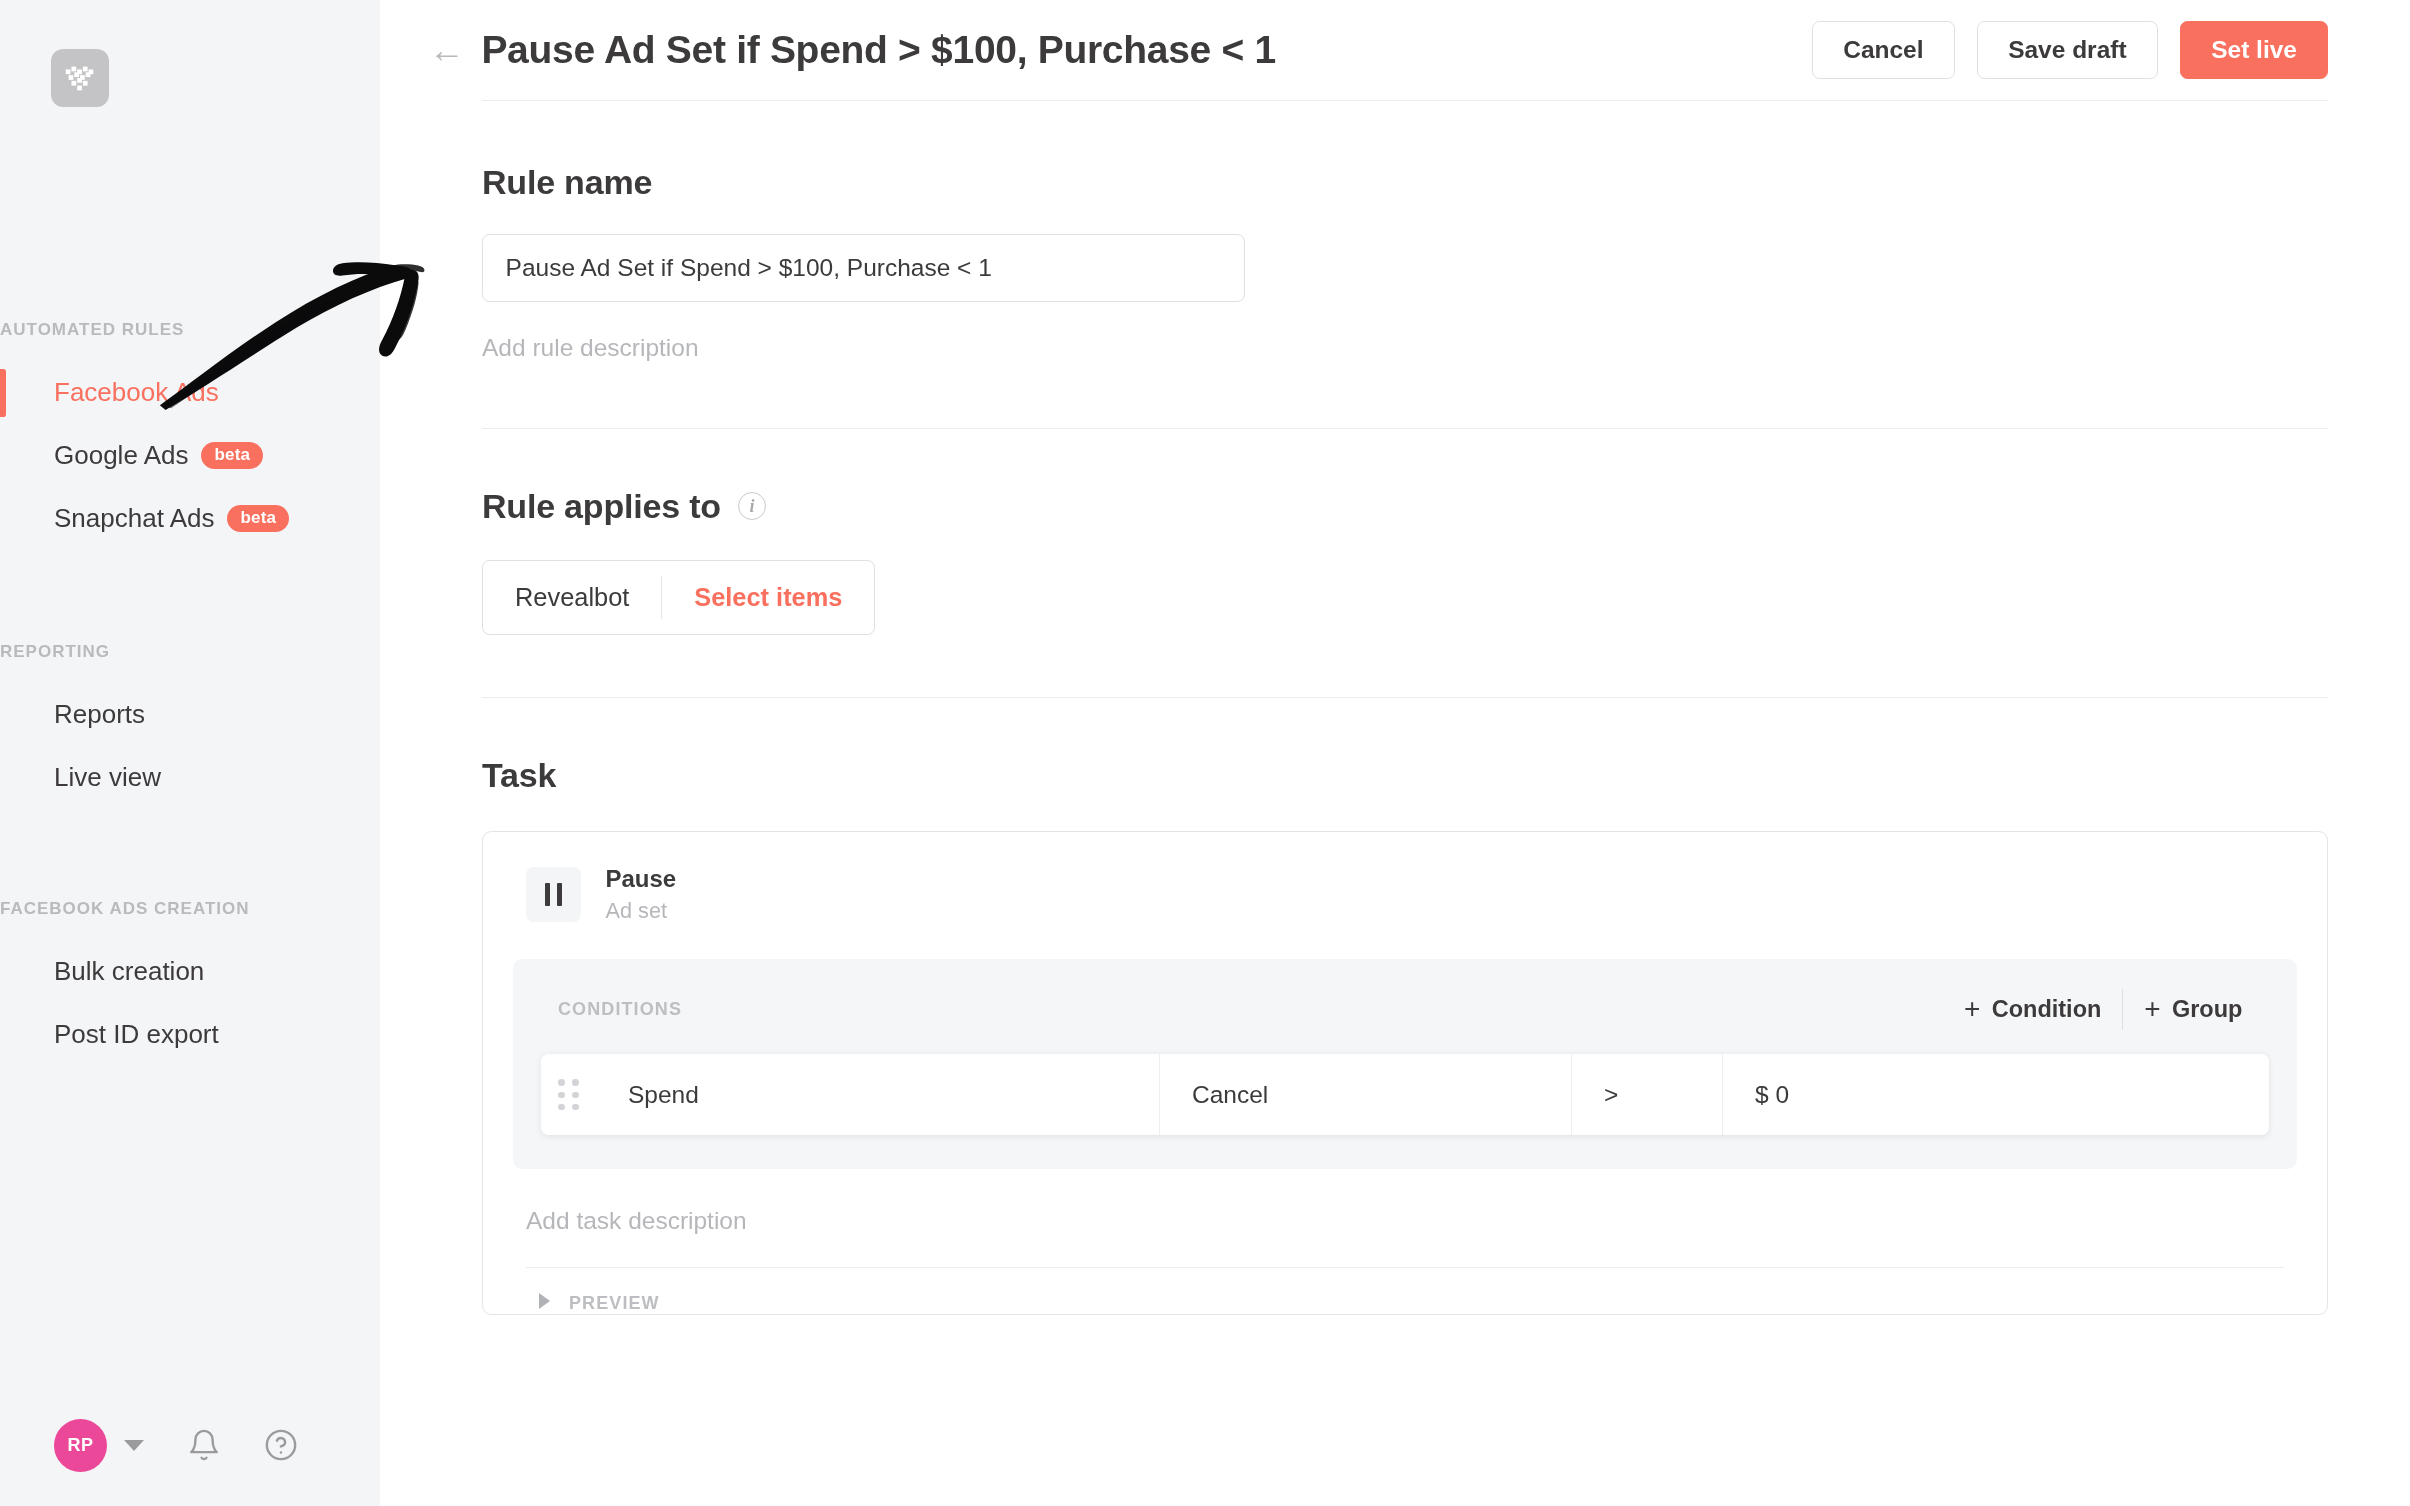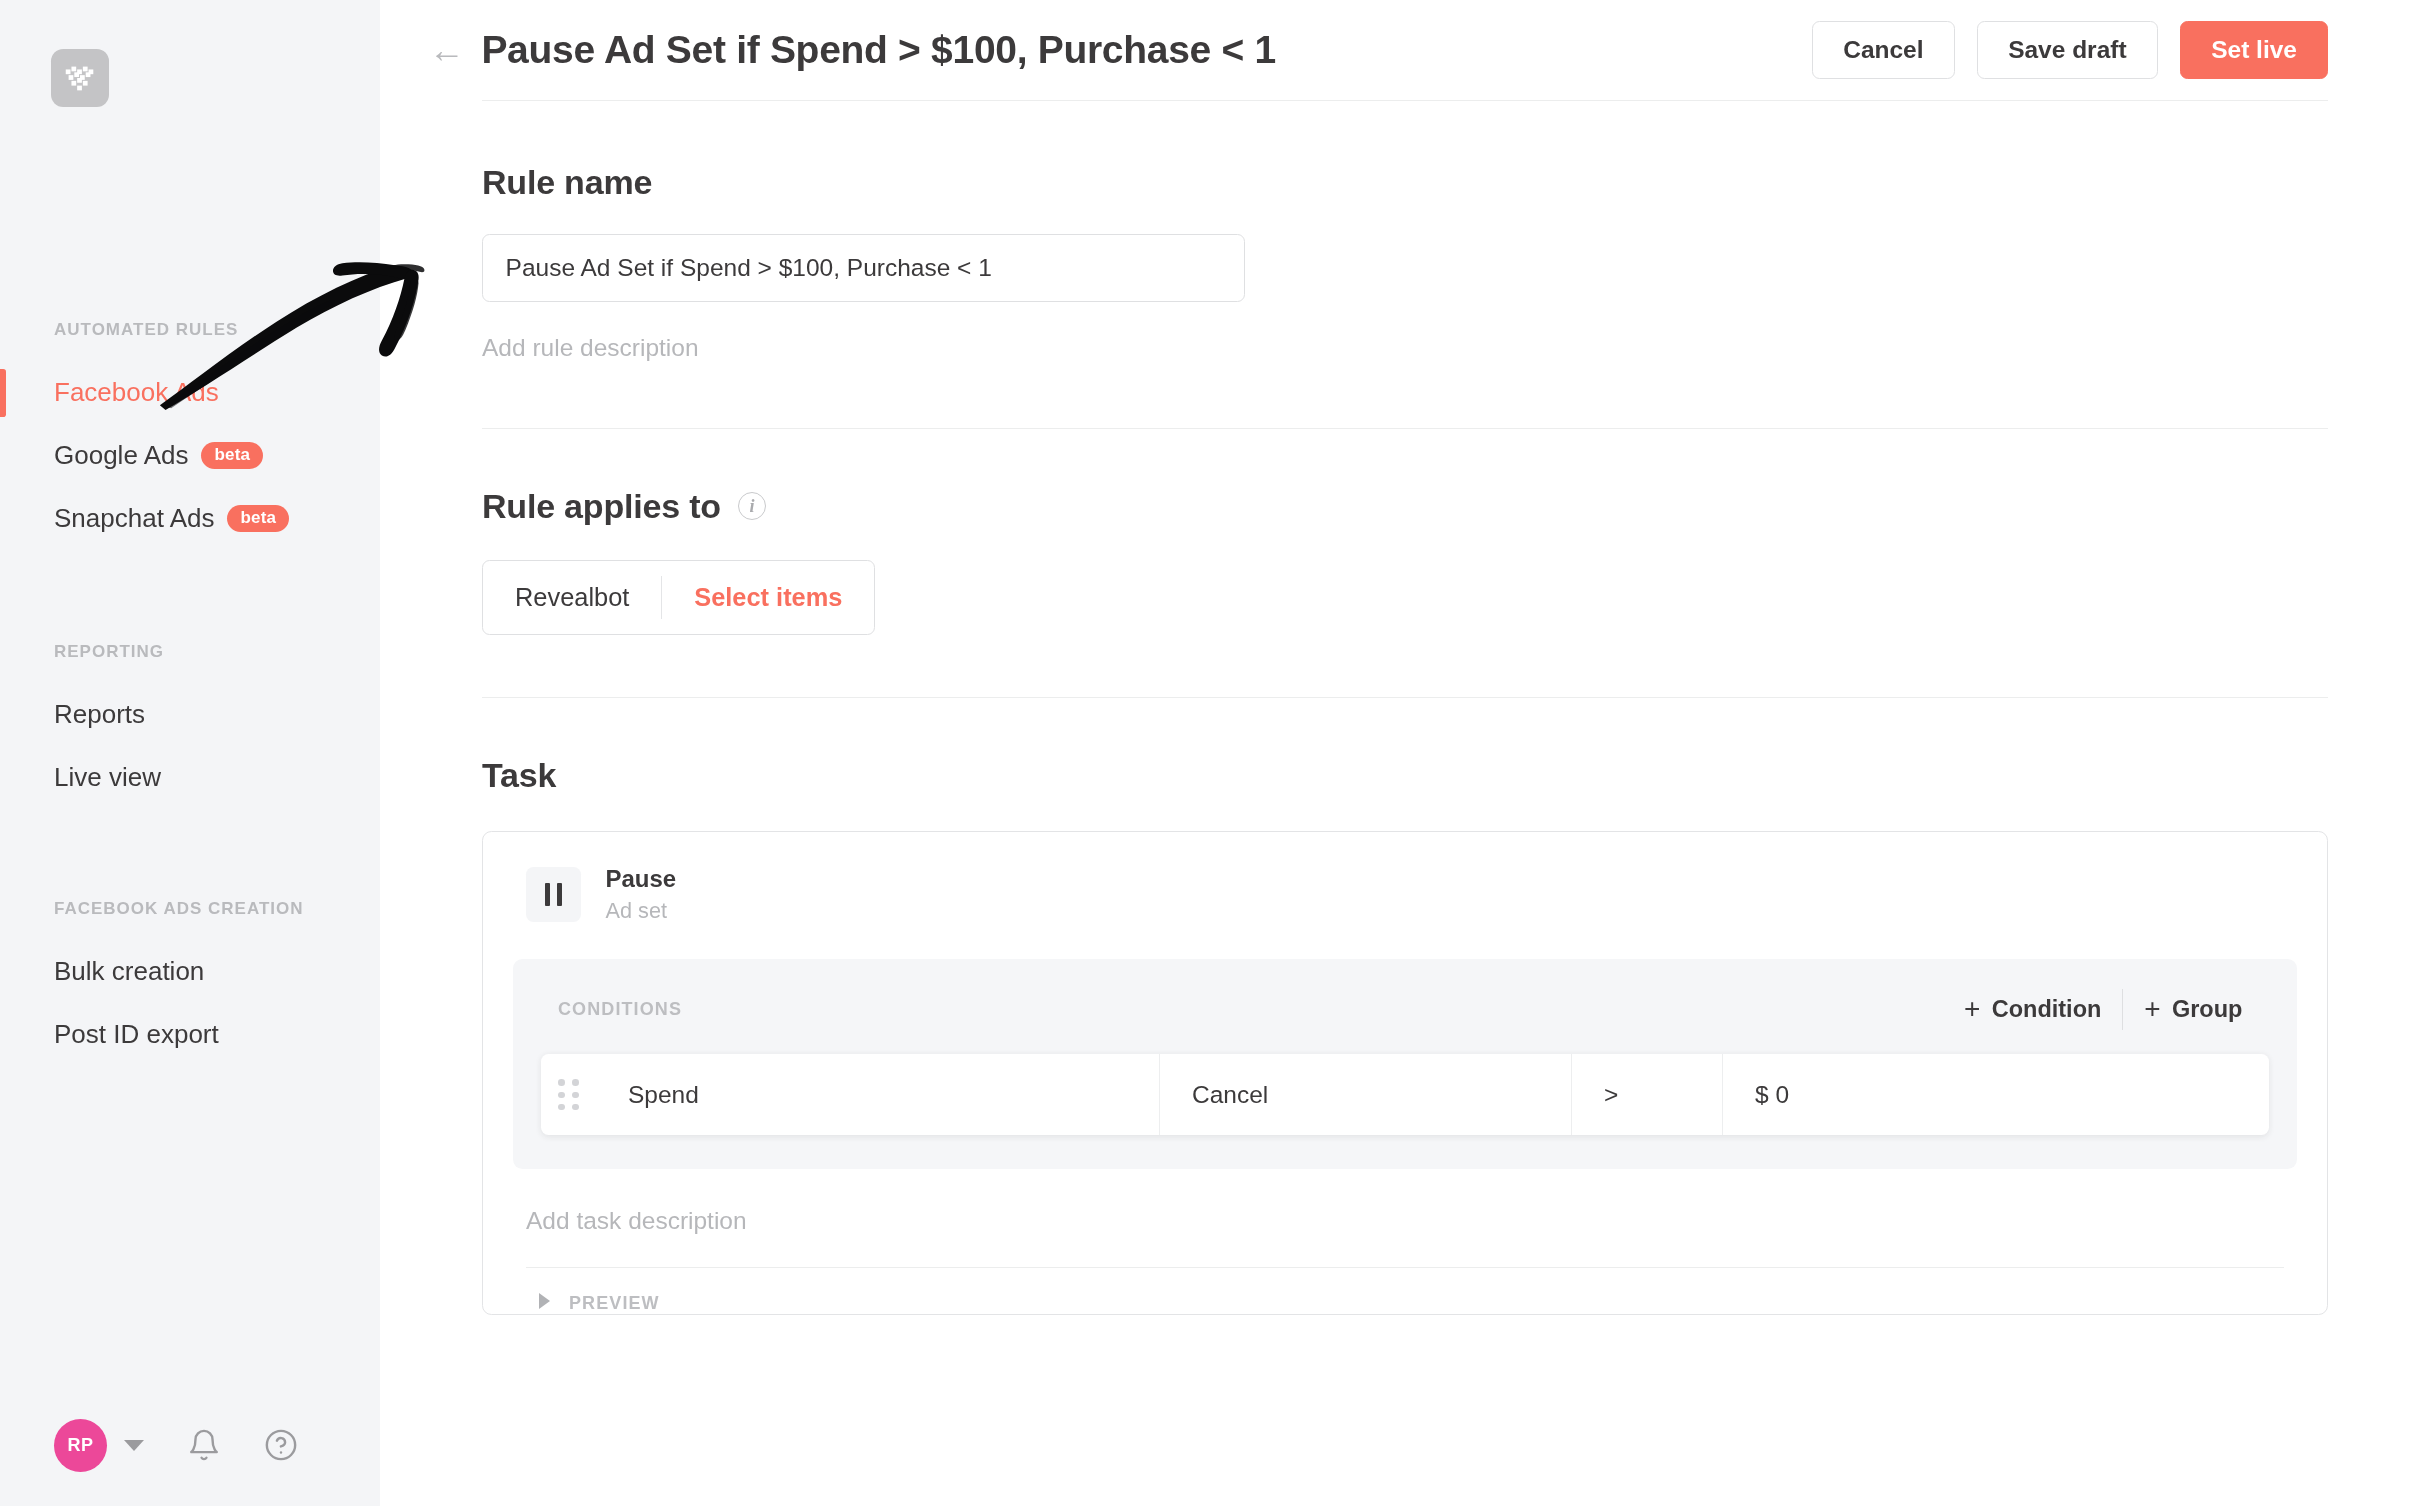--- a/index.html
+++ b/index.html
@@ -44,21 +44,20 @@
     display: flex;
     align-items: center;
     justify-content: center;
   }
 
   .nav-section-label {
     font-size: 17px;
     font-weight: bold;
     letter-spacing: 1px;
     color: #b9babd;
-    padding-left: 54px;
     text-transform: uppercase;
   }
 
   .nav-group-1 { margin-top: 213px; }
   .nav-group-2 { margin-top: 92px; }
   .nav-group-3 { margin-top: 90px; }
 
   .nav-items { margin-top: 21px; }
 
   .nav-item {

